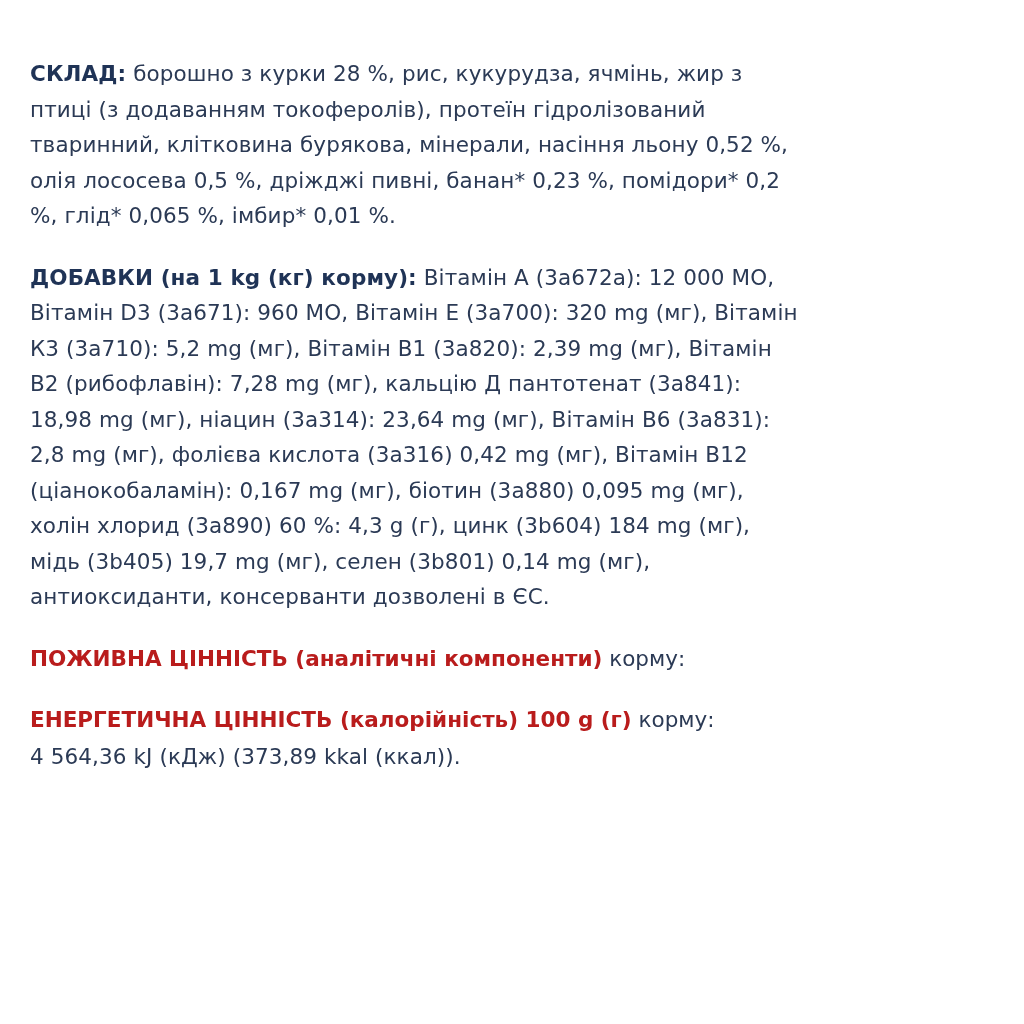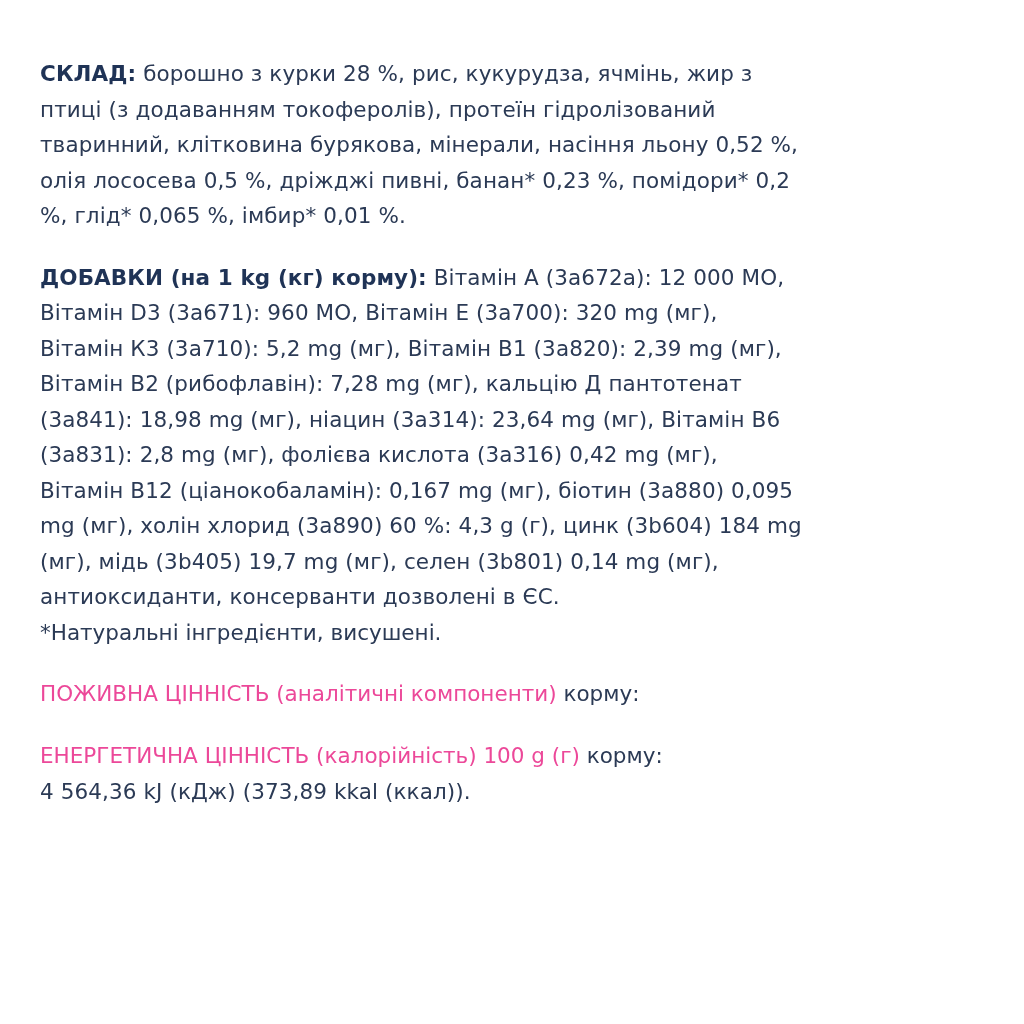--- a/index.html
+++ b/index.html
@@ -11,21 +11,21 @@
     height: 1024px;
     background: #ffffff;
     font-family: "DejaVu Sans", sans-serif;
     color: #2b3a55;
     overflow: hidden;
   }
   .page {
     box-sizing: border-box;
     width: 868px;
     height: 1024px;
-    padding: 56px 62px 40px 40px;
+    padding: 56px 62px 40px 30px;
   }
   .block {
     margin: 0 0 26px 0;
   }
   .block:last-child {
     margin-bottom: 0;
   }
   .para {
     font-size: 21.5px;
     line-height: 35.5px;
@@ -44,39 +44,38 @@
     line-height: 35.5px;
     color: #2b3a55;
     margin: 0;
   }
   .heading-line {
     font-size: 21.5px;
     line-height: 35.5px;
     margin: 0 0 1px 0;
   }
   .heading-line .strong {
-    font-weight: normal;
-    color: #ec4899;
+    font-weight: bold;
+    color: #b91c1c;
   }
   .spaced-top {
     margin-top: 2px;
   }
 </style>
 </head>
 <body>
 
 <div class="page">
 
   <div class="block">
     <p class="para"><b>СКЛАД:</b><span> борошно з курки 28 %, рис, кукурудза, ячмінь, жир з птиці (з додаванням токоферолів), протеїн гідролізований тваринний, клітковина бурякова, мінерали, насіння льону 0,52 %, олія лососева 0,5 %, дріжджі пивні, банан* 0,23 %, помідори* 0,2 %, глід* 0,065 %, імбир* 0,01 %.</span></p>
   </div>
 
   <div class="block">
     <p class="para"><b>ДОБАВКИ (на 1 kg (кг) корму):</b><span> Вітамін А (3а672а): 12 000 МО, Вітамін D3 (3а671): 960 МО, Вітамін Е (3а700): 320 mg (мг), Вітамін К3 (3а710): 5,2 mg (мг), Вітамін В1 (3а820): 2,39 mg (мг), Вітамін В2 (рибофлавін): 7,28 mg (мг), кальцію Д пантотенат (3а841): 18,98 mg (мг), ніацин (3а314): 23,64 mg (мг), Вітамін В6 (3а831): 2,8 mg (мг), фолієва кислота (3а316) 0,42 mg (мг), Вітамін В12 (ціанокобаламін): 0,167 mg (мг), біотин (3а880) 0,095 mg (мг), холін хлорид (3а890) 60 %: 4,3 g (г), цинк (3b604) 184 mg (мг), мідь (3b405) 19,7 mg (мг), селен (3b801) 0,14 mg (мг), антиоксиданти, консерванти дозволені в ЄС.</span></p>
-    <p class="note">*Натуральні інгредієнти, висушені.</p>
   </div>
 
   <div class="block">
     <p class="heading-line"><span class="strong">ПОЖИВНА ЦІННІСТЬ (аналітичні компоненти)</span><span> корму:</span></p>
   </div>
 
   <div class="block spaced-top">
     <p class="heading-line"><span class="strong">ЕНЕРГЕТИЧНА ЦІННІСТЬ (калорійність) 100 g (г)</span><span> корму:</span></p>
     <p class="para">4 564,36 kJ (кДж) (373,89 kkal (ккал)).</p>
   </div>

